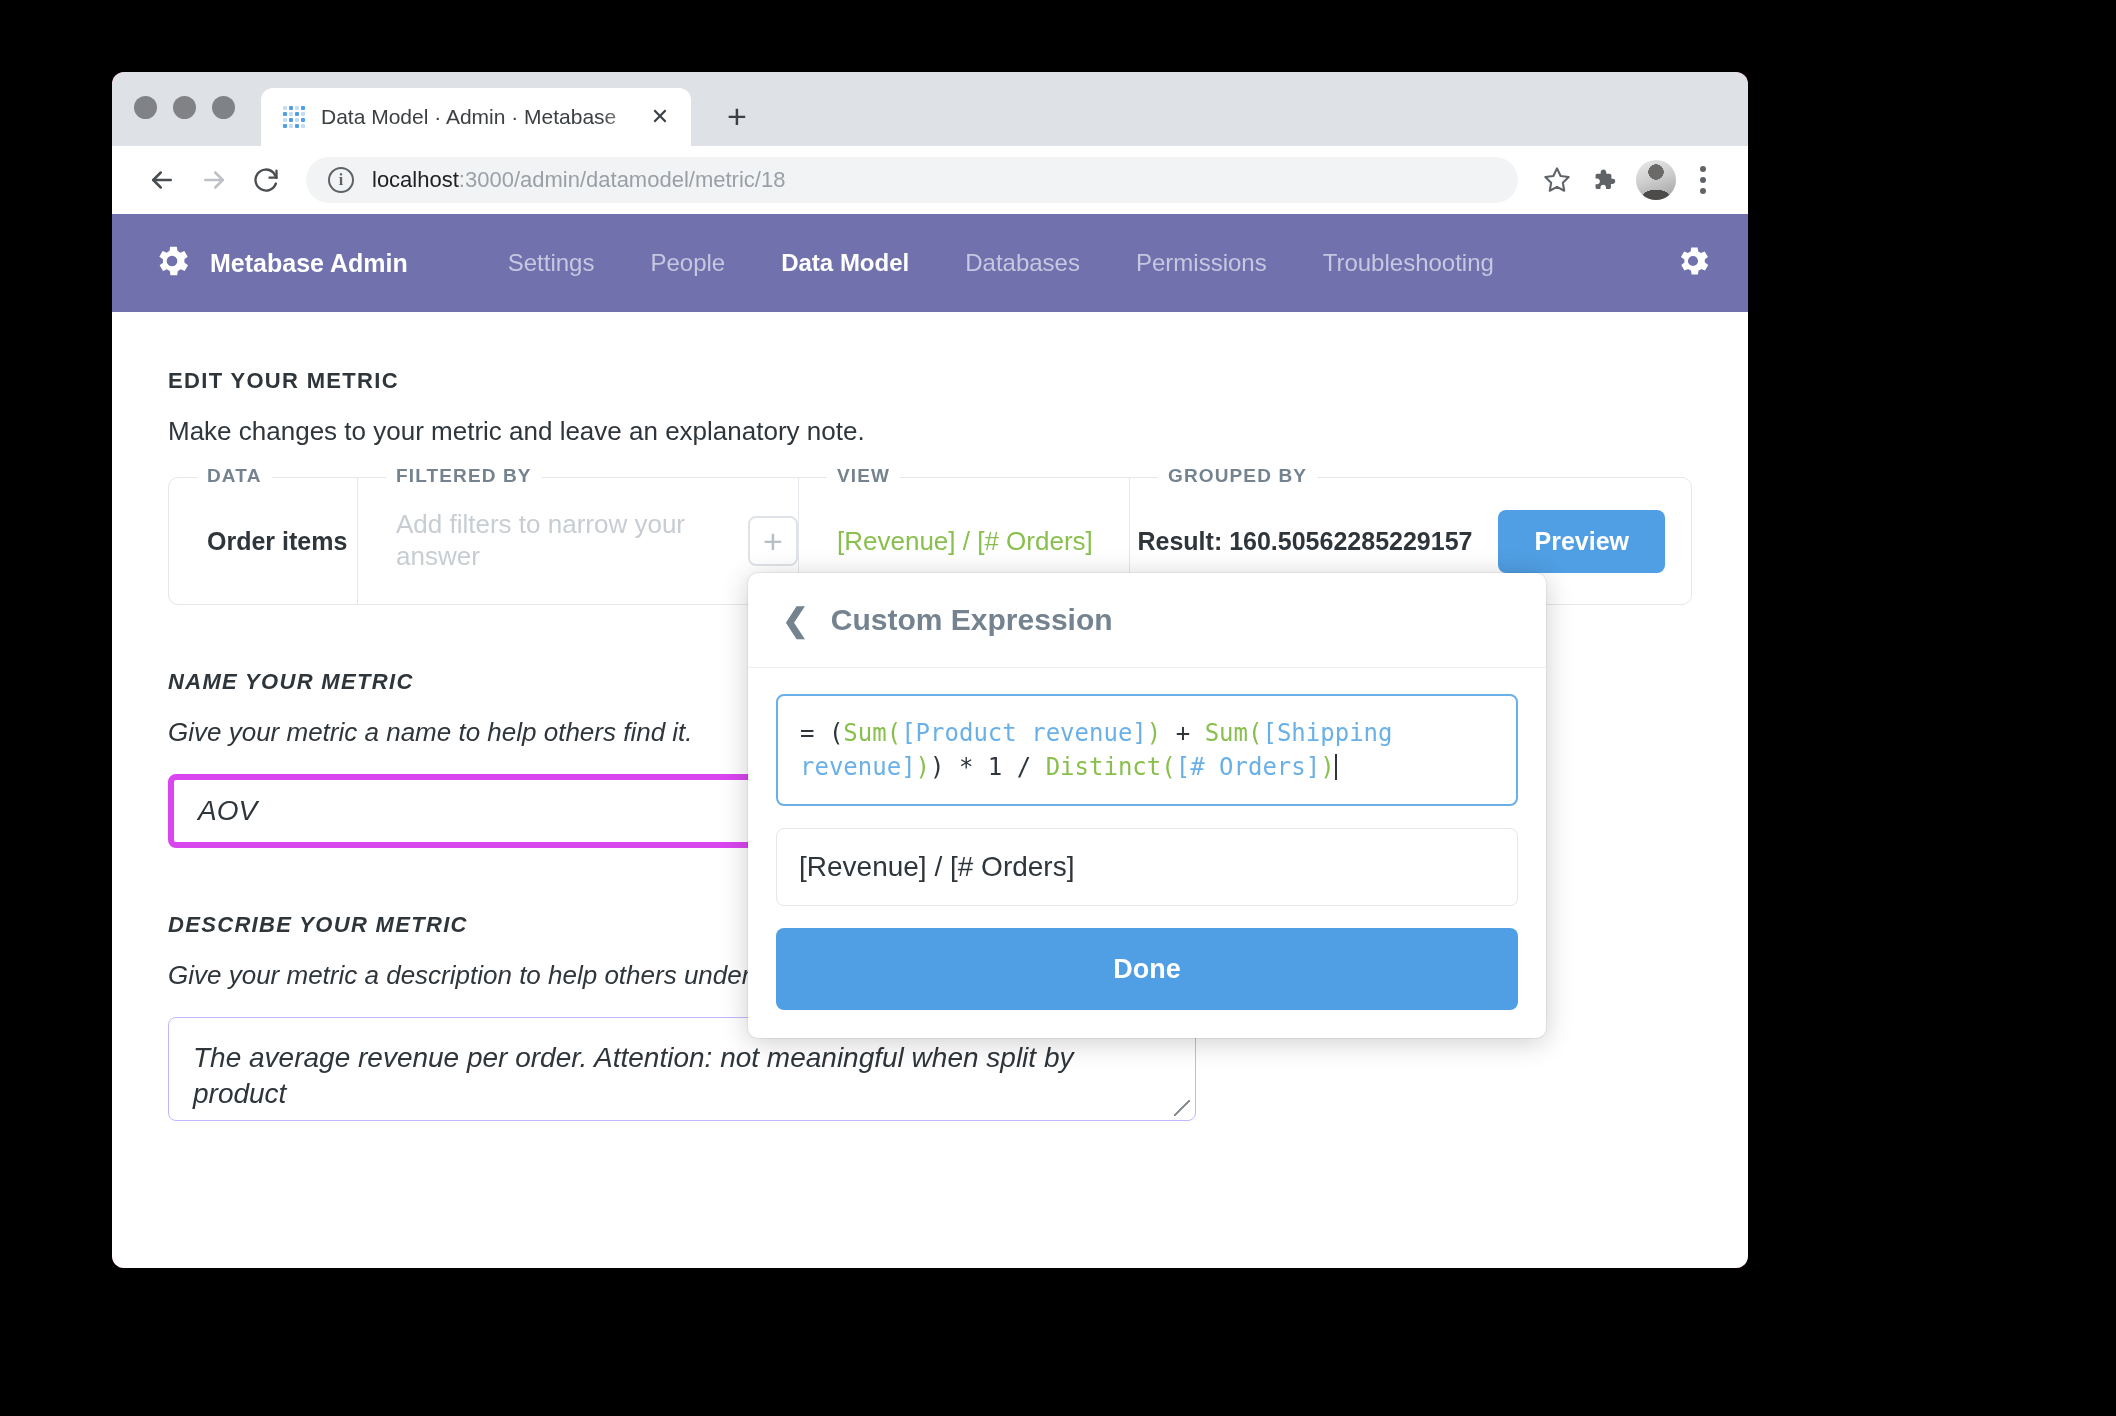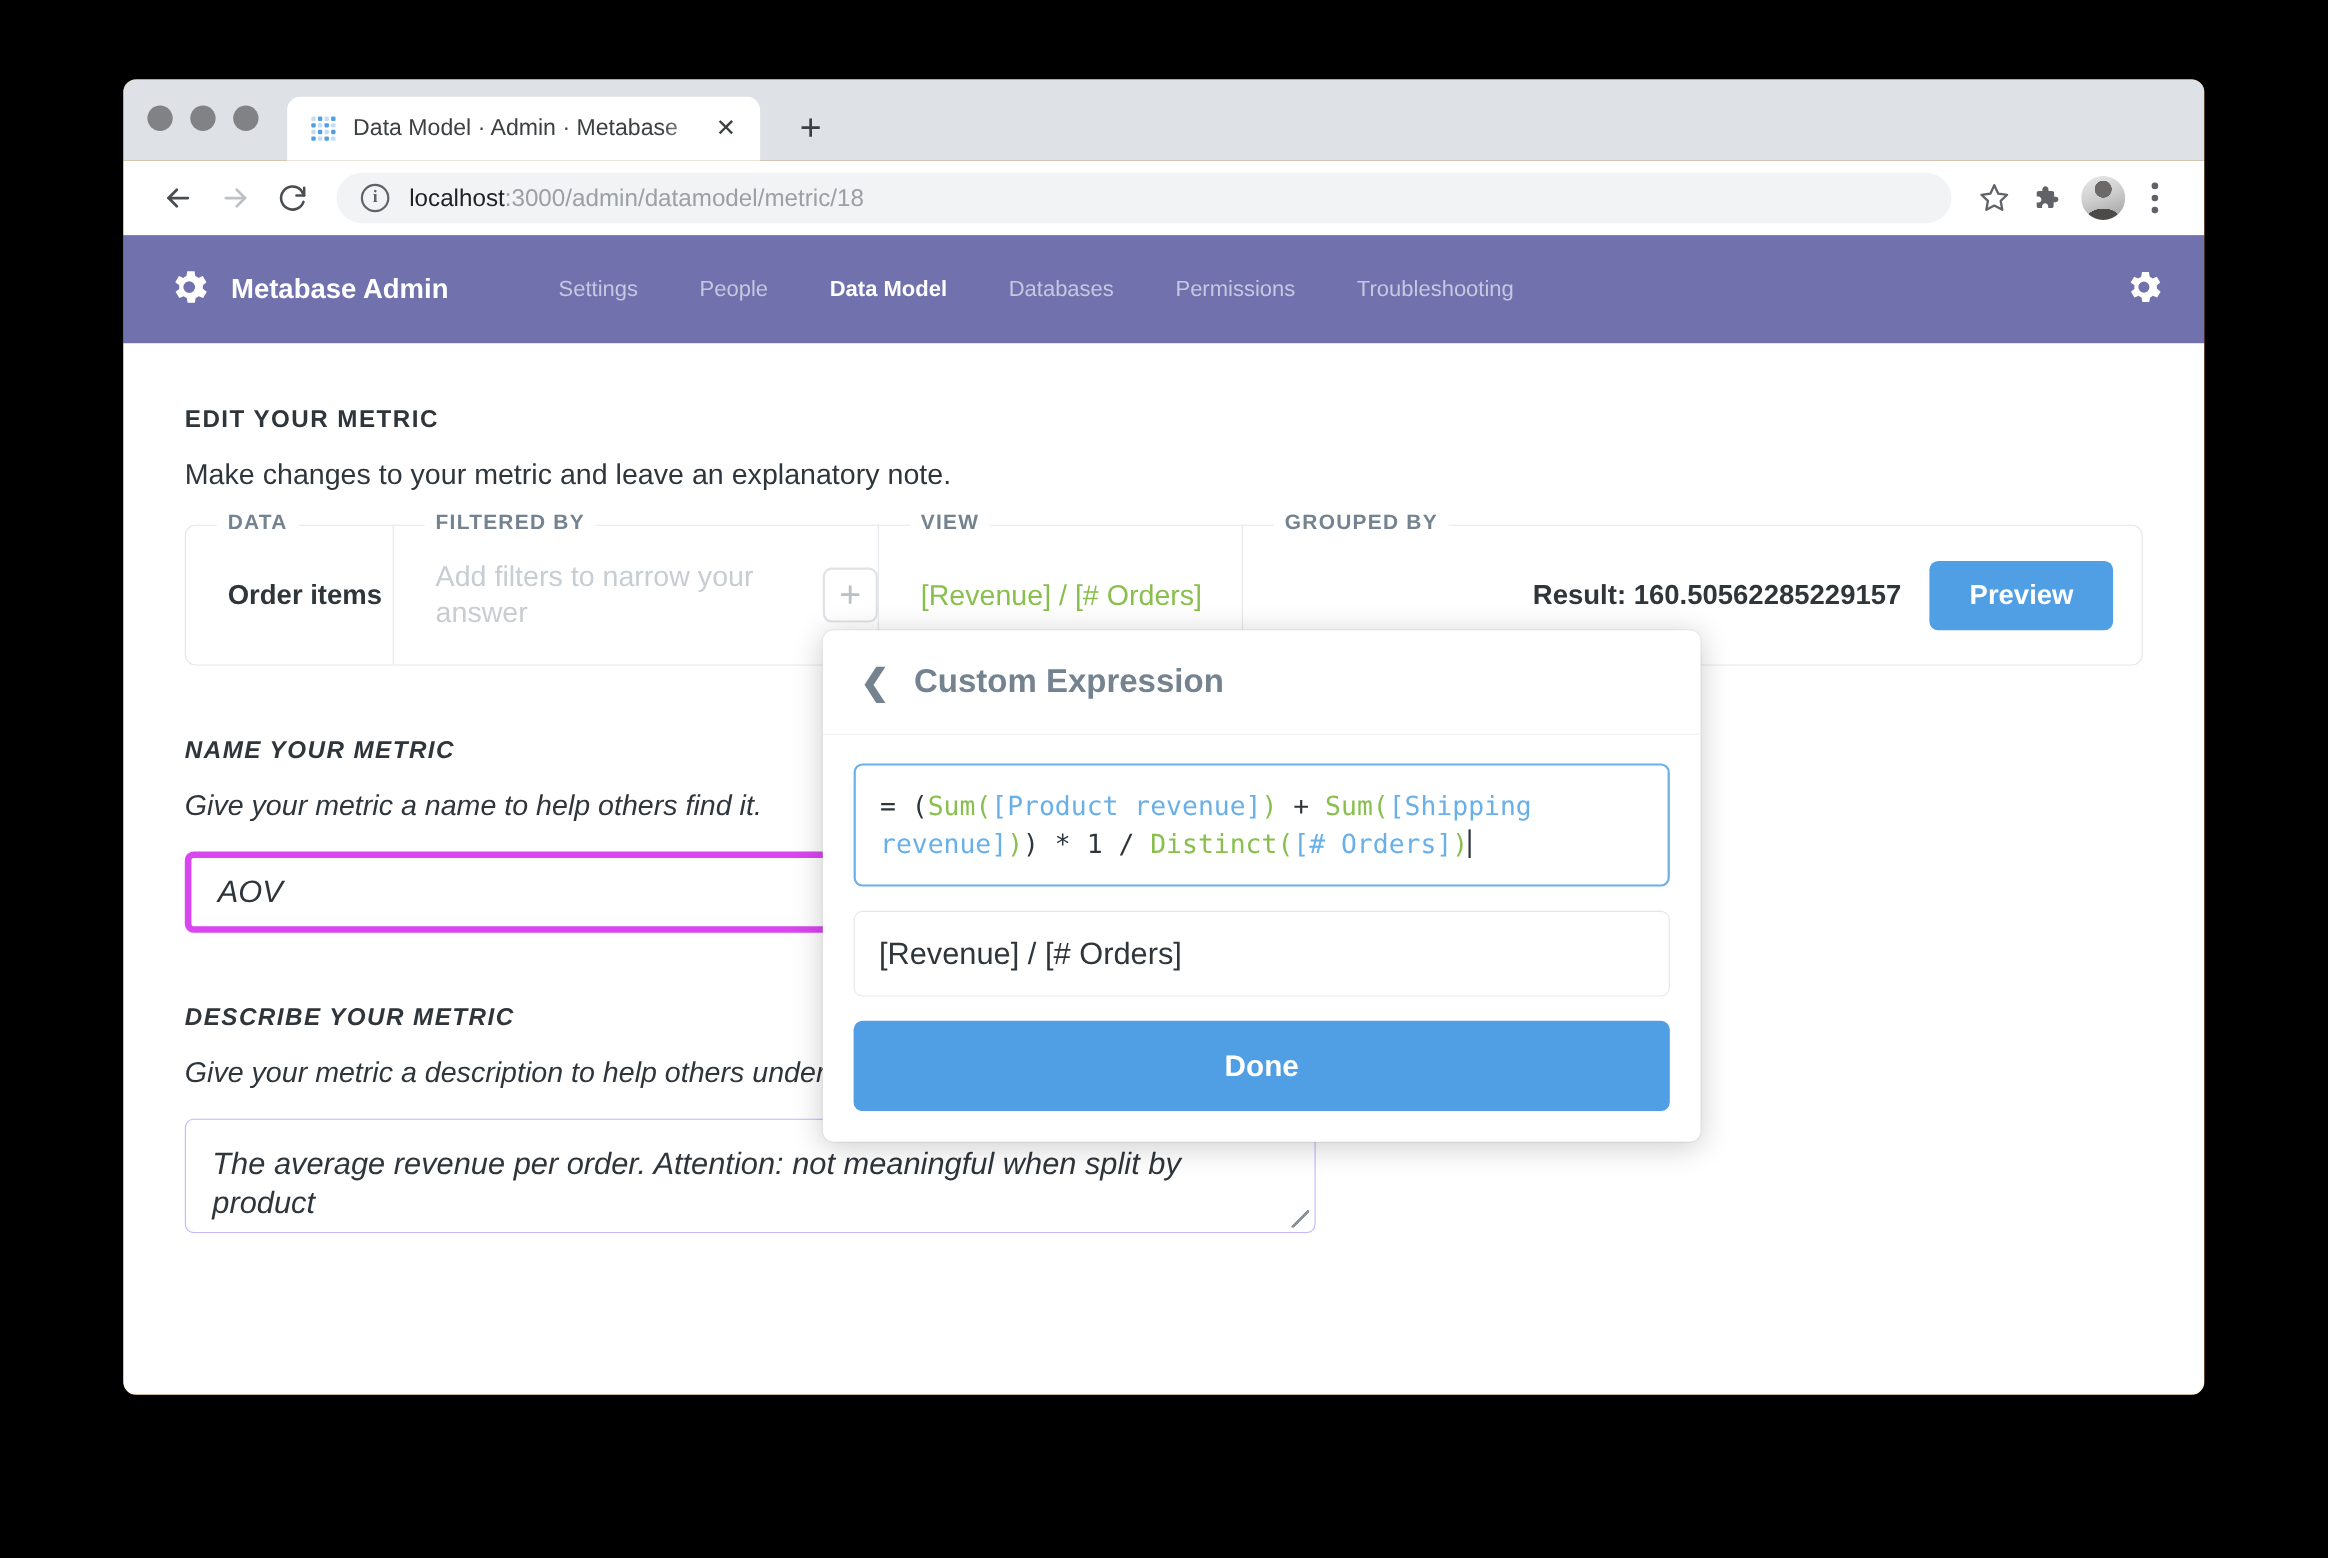--- a/index.html
+++ b/index.html
@@ -7,22 +7,22 @@
     width: 2116px; height: 1416px;
     background: #000000;
     font-family: "Liberation Sans", sans-serif;
     overflow: hidden;
   }
 
   
   .browser-window {
     position: absolute;
     left: 112px; top: 72px;
-    width: 1892px; height: 1196px;
-    background: #a16207;
+    width: 1636px; height: 1196px;
+    background: #be185d;
     border-radius: 12px;
     overflow: hidden;
     box-shadow: 0 12px 48px rgba(0,0,0,0.45);
   }
 
   
   .tab-strip {
     position: relative;
     height: 74px;
     background: #dee1e6;
@@ -125,21 +125,21 @@
   
   .mb-nav {
     height: 98px; background: #7172ad;
     display: flex; align-items: center;
     padding: 0 36px 0 40px;
   }
   .mb-brand { display: flex; align-items: center; gap: 18px; margin-right: 72px; }
   .mb-brand-text { font-size: 25px; font-weight: bold; color: #ffffff; white-space: nowrap; }
   .mb-links { display: flex; align-items: center; gap: 0; flex: 1 1 auto; }
   .mb-link {
-    font-size: 20px; color: #c6c7e0;
+    font-size: 24px; color: #c6c7e0;
     padding: 0 28px; white-space: nowrap; text-align: center;
   }
   .mb-link.active { color: #ffffff; font-weight: bold; }
   .mb-settings-icon { margin-left: auto; }
 
   
   .page {
     position: relative;
     background: #ffffff;
     height: 956px;

